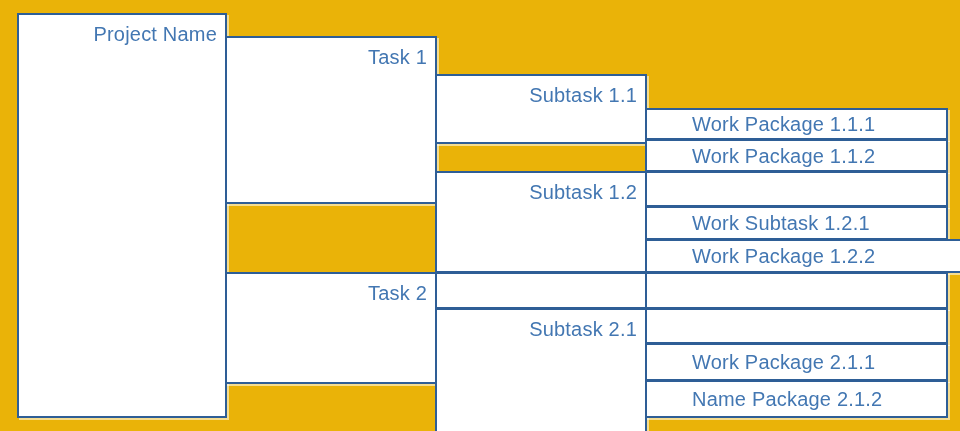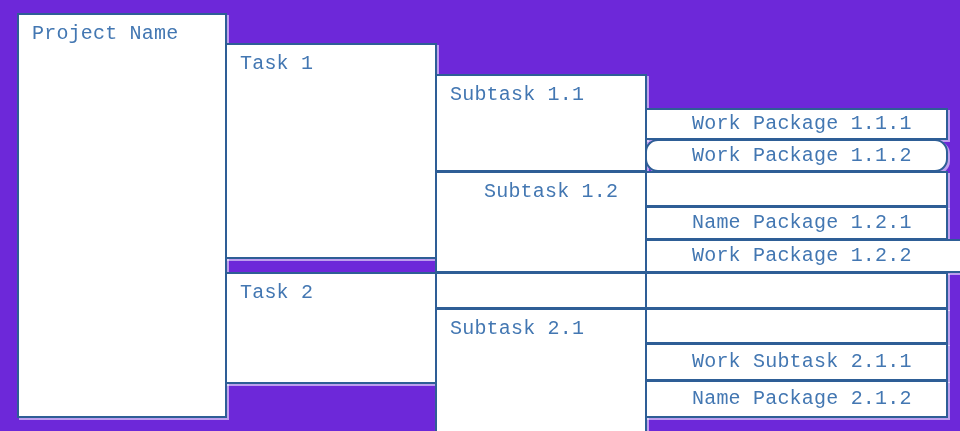--- a/index.html
+++ b/index.html
@@ -4,23 +4,24 @@
 <style>
   html, body {
     margin: 0;
     padding: 0;
     background: #87a4c4;
   }
   .stage {
     position: relative;
     width: 960px;
     height: 431px;
-    background: #6d28d9;
+    background: #eab308;
     overflow: hidden;
-    font-family: Liberation Mono, monospace;
+    font-family: Liberation Sans, sans-serif;
+    text-align: right;
   }
   .box {
     position: absolute;
     box-sizing: border-box;
     background: #ffffff;
     border: 2px solid #2e5e96;
     box-shadow: 2px 2px 0 rgba(255,255,255,0.55);
     color: #4377b2;
     font-size: 20px;
     line-height: 24px;
@@ -37,30 +38,30 @@
     align-items: center;
   }
   .box.wp .lbl {
     padding: 0 8px 0 13px;
     margin-left: 32px;
   }
 
   
   .b-project   { left: 17px;  top: 13px;  width: 210px; height: 405px; }
   
-  .b-task1     { left: 225px; top: 43px;  width: 212px; height: 216px; }
+  .b-task1     { left: 225px; top: 36px;  width: 212px; height: 168px; }
   .b-task2     { left: 225px; top: 272px; width: 212px; height: 112px; }
   
-  .b-sub11     { left: 435px; top: 74px;  width: 212px; height: 98px;  }
+  .b-sub11     { left: 435px; top: 74px;  width: 212px; height: 70px;  }
   .b-sub12     { left: 435px; top: 171px; width: 212px; height: 102px; padding-left: 34px; }
   .b-c3empty   { left: 435px; top: 272px; width: 212px; height: 37px;  }
   .b-sub21     { left: 435px; top: 308px; width: 212px; height: 136px; }
   
   .b-wp111     { left: 645px; top: 108px; width: 303px; height: 32px;  }
-  .b-wp112     { left: 645px; top: 139px; width: 303px; height: 33px; border-radius: 13px;  }
+  .b-wp112     { left: 645px; top: 139px; width: 303px; height: 33px;  }
   .b-c4empty1  { left: 645px; top: 171px; width: 303px; height: 36px;  }
   .b-wp121     { left: 645px; top: 206px; width: 303px; height: 34px;  }
   .b-wp122     { left: 645px; top: 239px; width: 334px; height: 34px;  }
   .b-c4empty2  { left: 645px; top: 272px; width: 303px; height: 37px;  }
   .b-c4empty3  { left: 645px; top: 308px; width: 303px; height: 36px;  }
   .b-wp211     { left: 645px; top: 343px; width: 303px; height: 38px;  }
   .b-wp212     { left: 645px; top: 380px; width: 303px; height: 38px;  }
 </style>
 </head>
 <body>
@@ -90,27 +91,27 @@
   </div>
 
   <div class="box wp b-wp111">
     <span class="lbl">Work Package 1.1.1</span>
   </div>
   <div class="box wp b-wp112">
     <span class="lbl">Work Package 1.1.2</span>
   </div>
   <div class="box wp b-c4empty1"></div>
   <div class="box wp b-wp121">
-    <span class="lbl">Name Package 1.2.1</span>
+    <span class="lbl">Work Subtask 1.2.1</span>
   </div>
   <div class="box wp b-wp122">
     <span class="lbl">Work Package 1.2.2</span>
   </div>
   <div class="box wp b-c4empty2"></div>
   <div class="box wp b-c4empty3"></div>
   <div class="box wp b-wp211">
-    <span class="lbl">Work Subtask 2.1.1</span>
+    <span class="lbl">Work Package 2.1.1</span>
   </div>
   <div class="box wp b-wp212">
     <span class="lbl">Name Package 2.1.2</span>
   </div>
 
 </div>
 
 </body></html>

